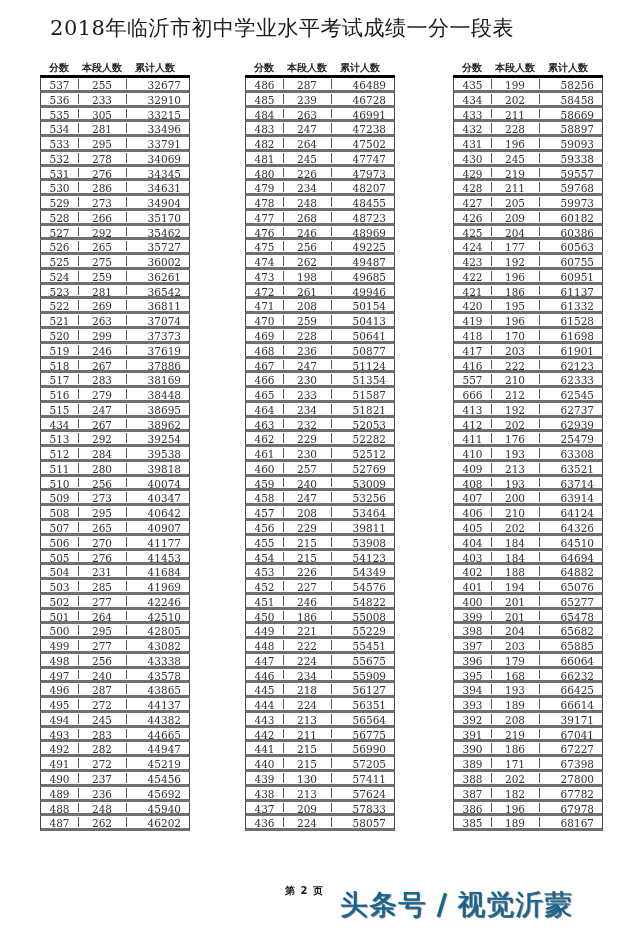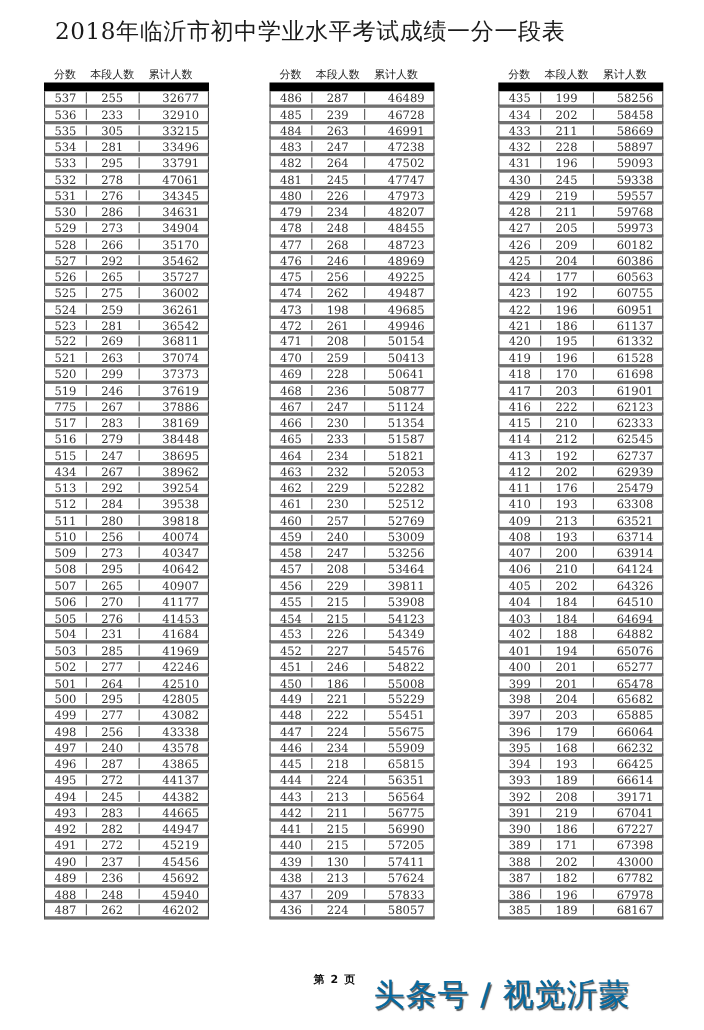--- a/index.html
+++ b/index.html
@@ -5,27 +5,27 @@
   html, body { margin: 0; padding: 0; background: #ffffff; }
   body { width: 640px; height: 936px; position: relative; overflow: hidden;
          font-family: "DejaVu Serif", "Liberation Serif", serif; color: #222; }
   .title { position: absolute; top: 14px; left: 0; width: 564px; text-align: center;
            font-size: 21px; color: #1a1a1a; letter-spacing: 0.5px;
            font-family: "DejaVu Serif", serif; }
   .col { position: absolute; top: 61px; width: 150px; }
   .col1 { left: 40px; }
   .col2 { left: 245px; }
   .col3 { left: 453px; }
-  .hdr { display: flex; height: 14px; font-size: 10px; font-weight: normal;
+  .hdr { display: flex; height: 14px; font-size: 10px; font-weight: bold;
          font-family: "DejaVu Sans", sans-serif; color: #222; }
   .hdr span { display: block; text-align: center; }
   .c1 { width: 38px; }
   .c2 { width: 48px; }
   .c3 { width: 58px; }
-  .rows { border-top: 8px solid #000000; }
+  .rows { border-top: 3px solid #000000; }
   .row { display: flex; height: 14.78px; box-sizing: border-box;
          border-left: 1.5px solid #444; border-right: 1.5px solid #444;
          border-bottom: 3px solid #707070; font-size: 10.5px; line-height: 12px;
          color: #333; }
   .row span { display: block; box-sizing: border-box; }
   .row .c1 { text-align: center; border-right: 1px solid #555; margin: 1px 0; }
   .row .c2 { text-align: right; padding-right: 14px; border-right: 1px solid #555; margin: 1px 0; }
   .row .c3 { text-align: right; padding-right: 4px; margin: 1px 0; }
   .footer { position: absolute; top: 884px; left: 285px; font-size: 10px; font-weight: bold;
             font-family: "DejaVu Sans", sans-serif; color: #111; letter-spacing: 1px; }
@@ -66,21 +66,21 @@
         <span class="c3">33496</span>
       </div>
       <div class="row">
         <span class="c1">533</span>
         <span class="c2">295</span>
         <span class="c3">33791</span>
       </div>
       <div class="row">
         <span class="c1">532</span>
         <span class="c2">278</span>
-        <span class="c3">47061</span>
+        <span class="c3">34069</span>
       </div>
       <div class="row">
         <span class="c1">531</span>
         <span class="c2">276</span>
         <span class="c3">34345</span>
       </div>
       <div class="row">
         <span class="c1">530</span>
         <span class="c2">286</span>
         <span class="c3">34631</span>
@@ -134,21 +134,21 @@
         <span class="c1">520</span>
         <span class="c2">299</span>
         <span class="c3">37373</span>
       </div>
       <div class="row">
         <span class="c1">519</span>
         <span class="c2">246</span>
         <span class="c3">37619</span>
       </div>
       <div class="row">
-        <span class="c1">775</span>
+        <span class="c1">518</span>
         <span class="c2">267</span>
         <span class="c3">37886</span>
       </div>
       <div class="row">
         <span class="c1">517</span>
         <span class="c2">283</span>
         <span class="c3">38169</span>
       </div>
       <div class="row">
         <span class="c1">516</span>
@@ -511,21 +511,21 @@
         <span class="c3">55675</span>
       </div>
       <div class="row">
         <span class="c1">446</span>
         <span class="c2">234</span>
         <span class="c3">55909</span>
       </div>
       <div class="row">
         <span class="c1">445</span>
         <span class="c2">218</span>
-        <span class="c3">65815</span>
+        <span class="c3">56127</span>
       </div>
       <div class="row">
         <span class="c1">444</span>
         <span class="c2">224</span>
         <span class="c3">56351</span>
       </div>
       <div class="row">
         <span class="c1">443</span>
         <span class="c2">213</span>
         <span class="c3">56564</span>
@@ -669,26 +669,26 @@
         <span class="c1">417</span>
         <span class="c2">203</span>
         <span class="c3">61901</span>
       </div>
       <div class="row">
         <span class="c1">416</span>
         <span class="c2">222</span>
         <span class="c3">62123</span>
       </div>
       <div class="row">
-        <span class="c1">415</span>
+        <span class="c1">557</span>
         <span class="c2">210</span>
         <span class="c3">62333</span>
       </div>
       <div class="row">
-        <span class="c1">414</span>
+        <span class="c1">666</span>
         <span class="c2">212</span>
         <span class="c3">62545</span>
       </div>
       <div class="row">
         <span class="c1">413</span>
         <span class="c2">192</span>
         <span class="c3">62737</span>
       </div>
       <div class="row">
         <span class="c1">412</span>
@@ -806,21 +806,21 @@
         <span class="c3">67227</span>
       </div>
       <div class="row">
         <span class="c1">389</span>
         <span class="c2">171</span>
         <span class="c3">67398</span>
       </div>
       <div class="row">
         <span class="c1">388</span>
         <span class="c2">202</span>
-        <span class="c3">43000</span>
+        <span class="c3">27800</span>
       </div>
       <div class="row">
         <span class="c1">387</span>
         <span class="c2">182</span>
         <span class="c3">67782</span>
       </div>
       <div class="row">
         <span class="c1">386</span>
         <span class="c2">196</span>
         <span class="c3">67978</span>

